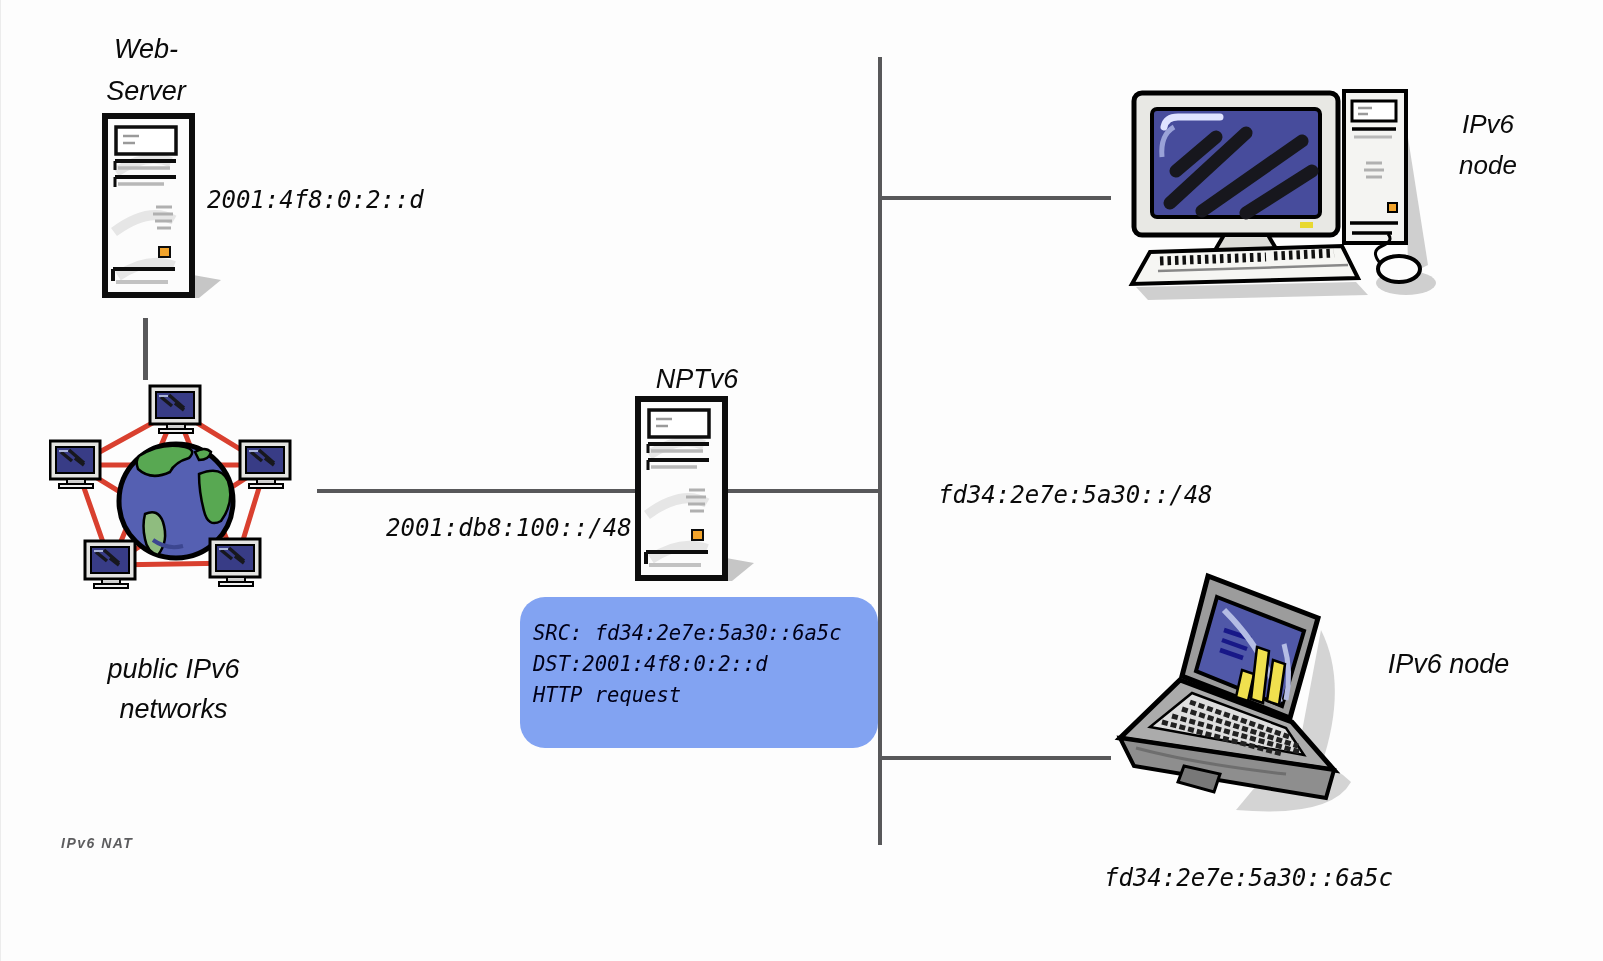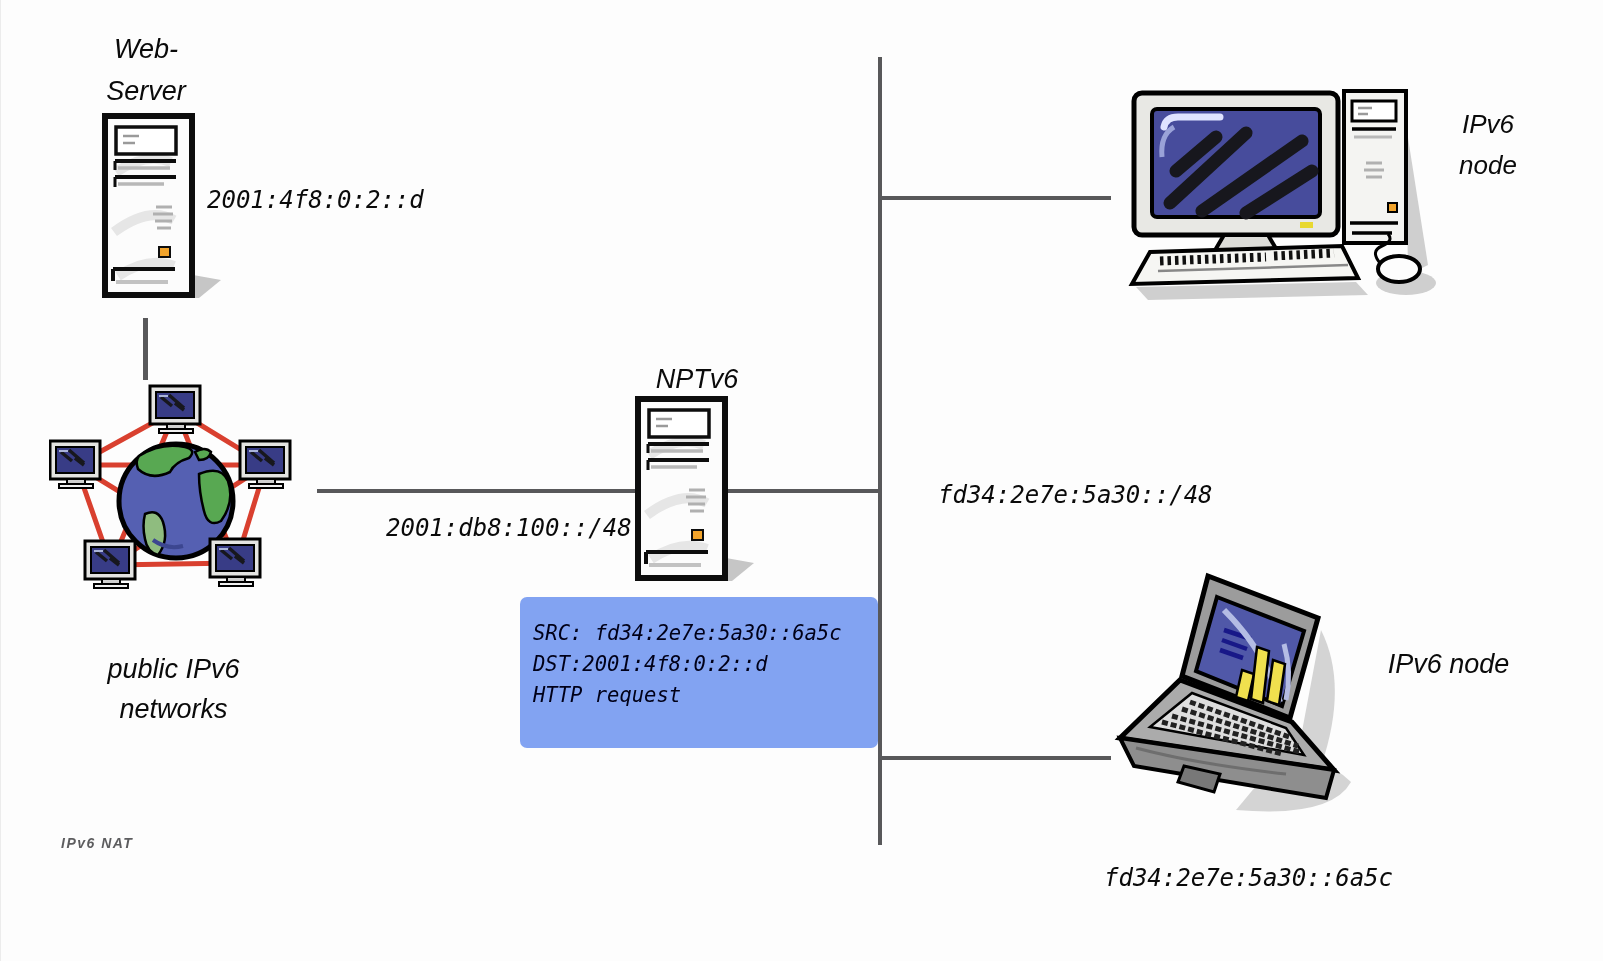--- a/index.html
+++ b/index.html
@@ -6,21 +6,21 @@
   .canvas{
     position:relative;width:1603px;height:961px;background:#fdfdfd;
     overflow:hidden;border-left:1px solid #ececec;
     font-family:"Liberation Sans",sans-serif;color:#0a0a0a;font-style:italic;
   }
   .label{position:absolute;text-align:center;font-size:27px;line-height:42px;color:#0a0a0a;}
   .mono{position:absolute;font-family:"DejaVu Sans Mono",monospace;font-size:24px;color:#0a0a0a;white-space:nowrap;}
   .net-line{position:absolute;background:var(--line,#58585a);}
   .packet{
     position:absolute;left:519px;top:597px;width:358px;height:151px;
-    background:var(--packet_box,#82a3f2);border-radius:7px;box-sizing:border-box;
+    background:var(--packet_box,#82a3f2);border-radius:25px;box-sizing:border-box;
     padding:21px 10px 0 13px;z-index:4;
   }
   .packet div{font-family:"DejaVu Sans Mono",monospace;font-size:20.5px;line-height:31px;color:#000018;white-space:nowrap;}
   .caption{
     position:absolute;left:60px;top:835px;font-size:14px;font-weight:bold;
     letter-spacing:1.5px;color:var(--caption,#5d5d5f);
   }
   .art{position:absolute;z-index:3;}
   .z2{z-index:2;}
 </style>

